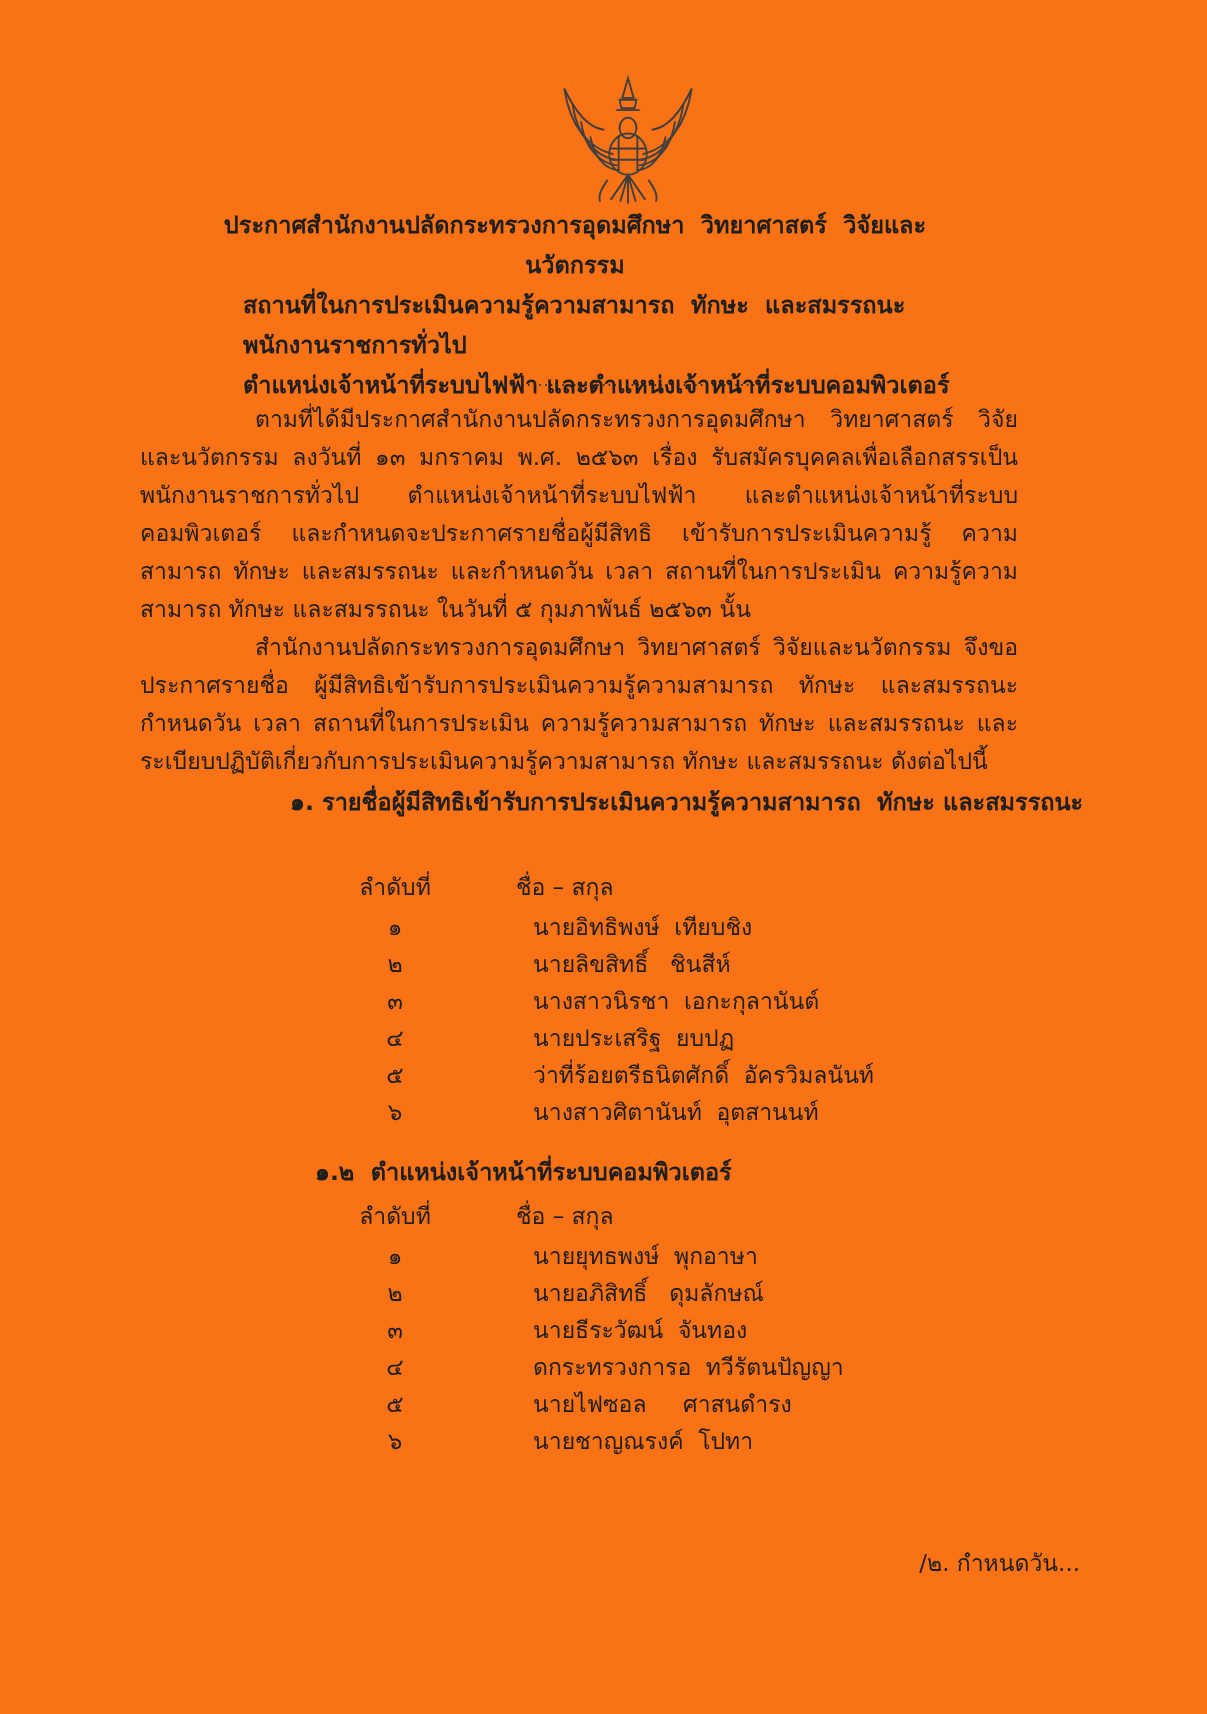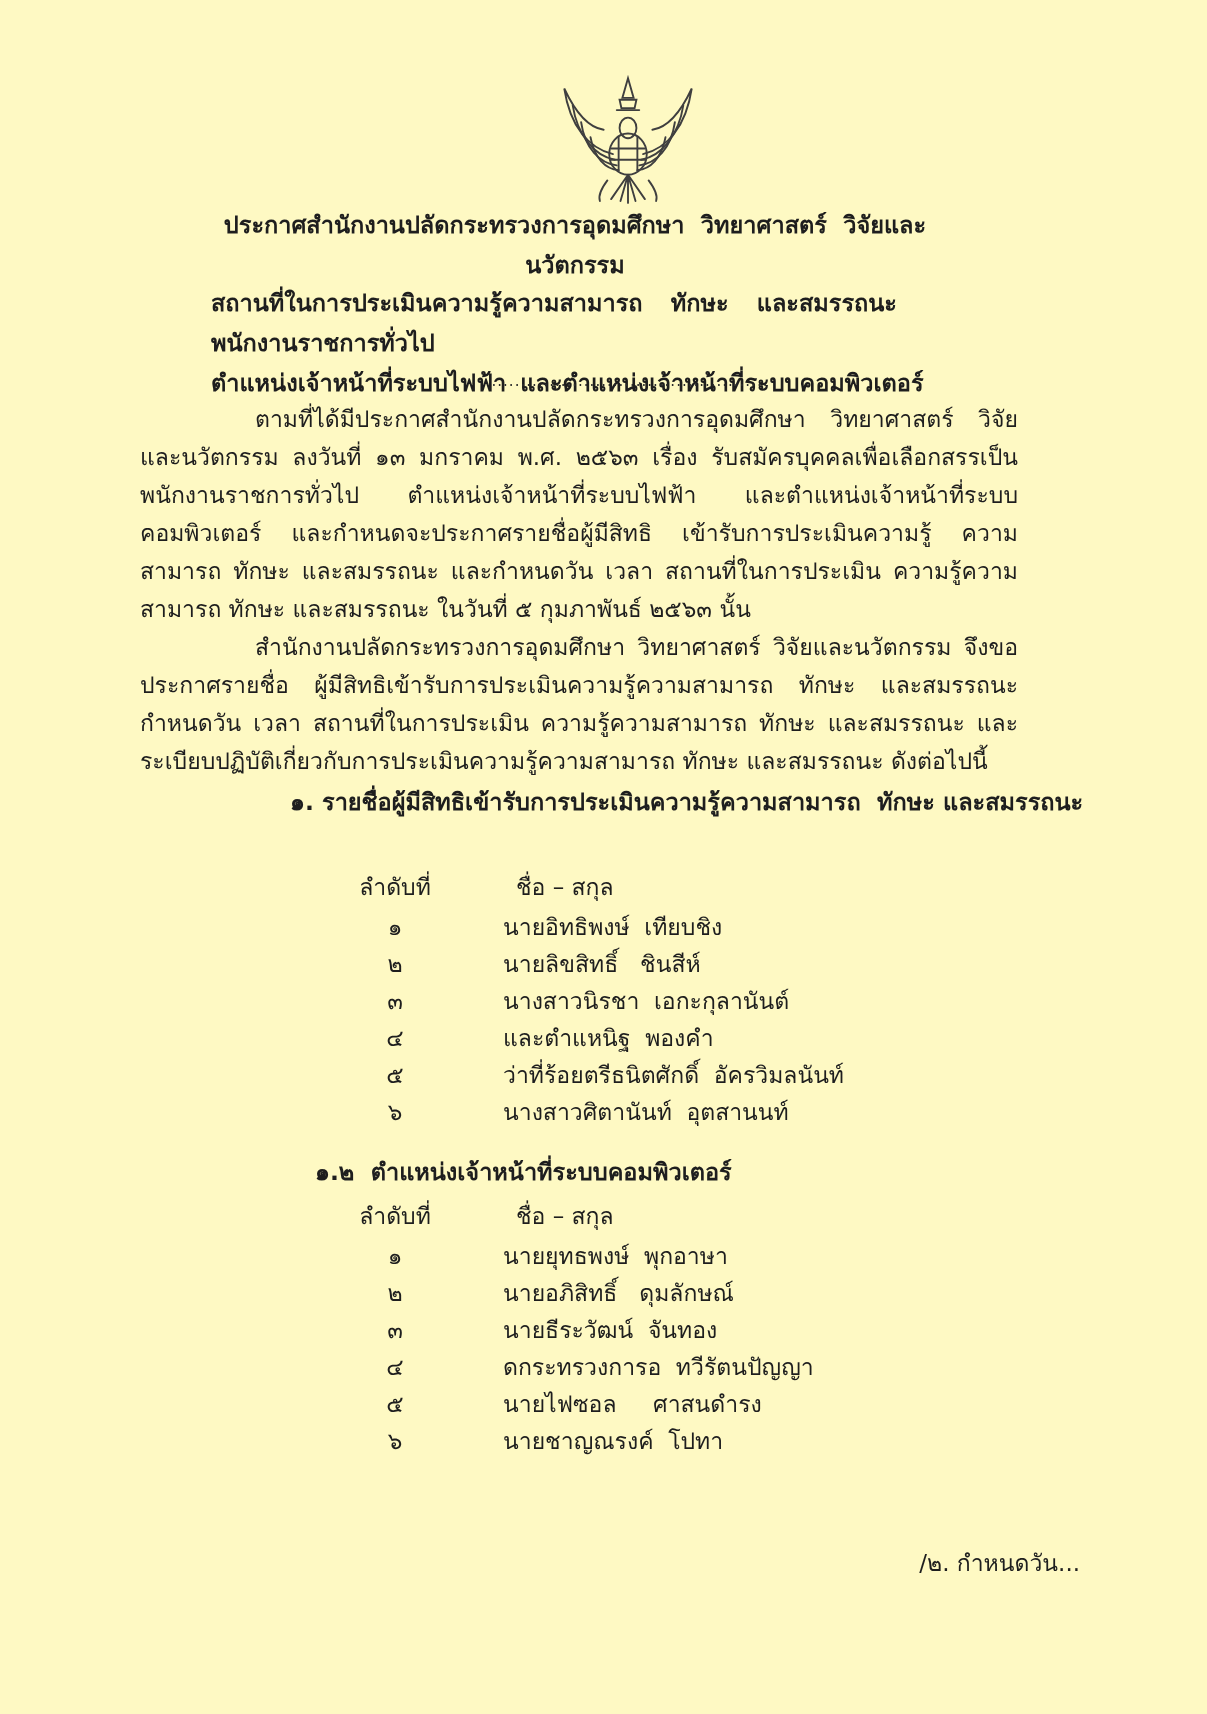--- a/index.html
+++ b/index.html
@@ -2,21 +2,21 @@
 <html><head>
 <meta charset="utf-8">
 <style>
   * { margin: 0; padding: 0; box-sizing: border-box; }
   html, body { background: #e9e9e9; }
   .page {
     position: relative;
     width: 1207px;
     height: 1714px;
     margin: 0 auto;
-    background: #fef9c3;
+    background: #f97316;
     font-family: "DejaVu Sans", "Liberation Sans", sans-serif;
     color: #1e1e1e;
     overflow: hidden;
   }
   .pre { white-space: pre-wrap; }
 
   .emblem {
     position: absolute;
     top: 75px;
     left: 553px;
@@ -29,21 +29,21 @@
     position: absolute;
     top: 205px;
     left: 175px;
     width: 800px;
     font-size: 23.5px;
     line-height: 40px;
     font-weight: 600;
   }
   .title-line-1 { text-align: center; }
   .title-line-2 { text-align: left; }
-  .title-line-3, .title-line-4 { margin-left: 36px; font-family: Liberation Mono, monospace; }
+  .title-line-3, .title-line-4 { margin-left: 68px; }
 
   .dotted-separator {
     position: absolute;
     top: 372px;
     left: 490px;
     width: 280px;
     font-size: 15px;
     letter-spacing: 1px;
     color: #2c2c2c;
     text-align: center;
@@ -87,21 +87,21 @@
     position: absolute;
     left: 350px;
     width: 620px;
     font-size: 23px;
   }
   .table-electrician { top: 866px; }
   .table-computer    { top: 1195px; }
   .trow { display: flex; align-items: center; height: 37px; }
   .trow.hdr { height: 42px; font-weight: 400; }
   .col-no { width: 90px; text-align: center; }
-  .col-name { margin-left: 63px; white-space: pre-wrap; }
+  .col-name { margin-left: 93px; white-space: pre-wrap; }
   .trow.hdr .col-name { margin-left: 76px; }
 
   .page-footer {
     position: absolute;
     top: 1545px;
     right: 127px;
     font-size: 23px;
   }
 </style>
 </head>
@@ -164,21 +164,21 @@
     <div class="trow">
       <span class="col-no">๒</span>
       <span class="col-name">นายลิขสิทธิ์   ชินสีห์</span>
     </div>
     <div class="trow">
       <span class="col-no">๓</span>
       <span class="col-name">นางสาวนิรชา  เอกะกุลานันต์</span>
     </div>
     <div class="trow">
       <span class="col-no">๔</span>
-      <span class="col-name">และตำแหนิฐ  พองคำ</span>
+      <span class="col-name">นายประเสริฐ  ยบปฏ</span>
     </div>
     <div class="trow">
       <span class="col-no">๕</span>
       <span class="col-name">ว่าที่ร้อยตรีธนิตศักดิ์  อัครวิมลนันท์</span>
     </div>
     <div class="trow">
       <span class="col-no">๖</span>
       <span class="col-name">นางสาวศิตานันท์  อุตสานนท์</span>
     </div>
   </div>

